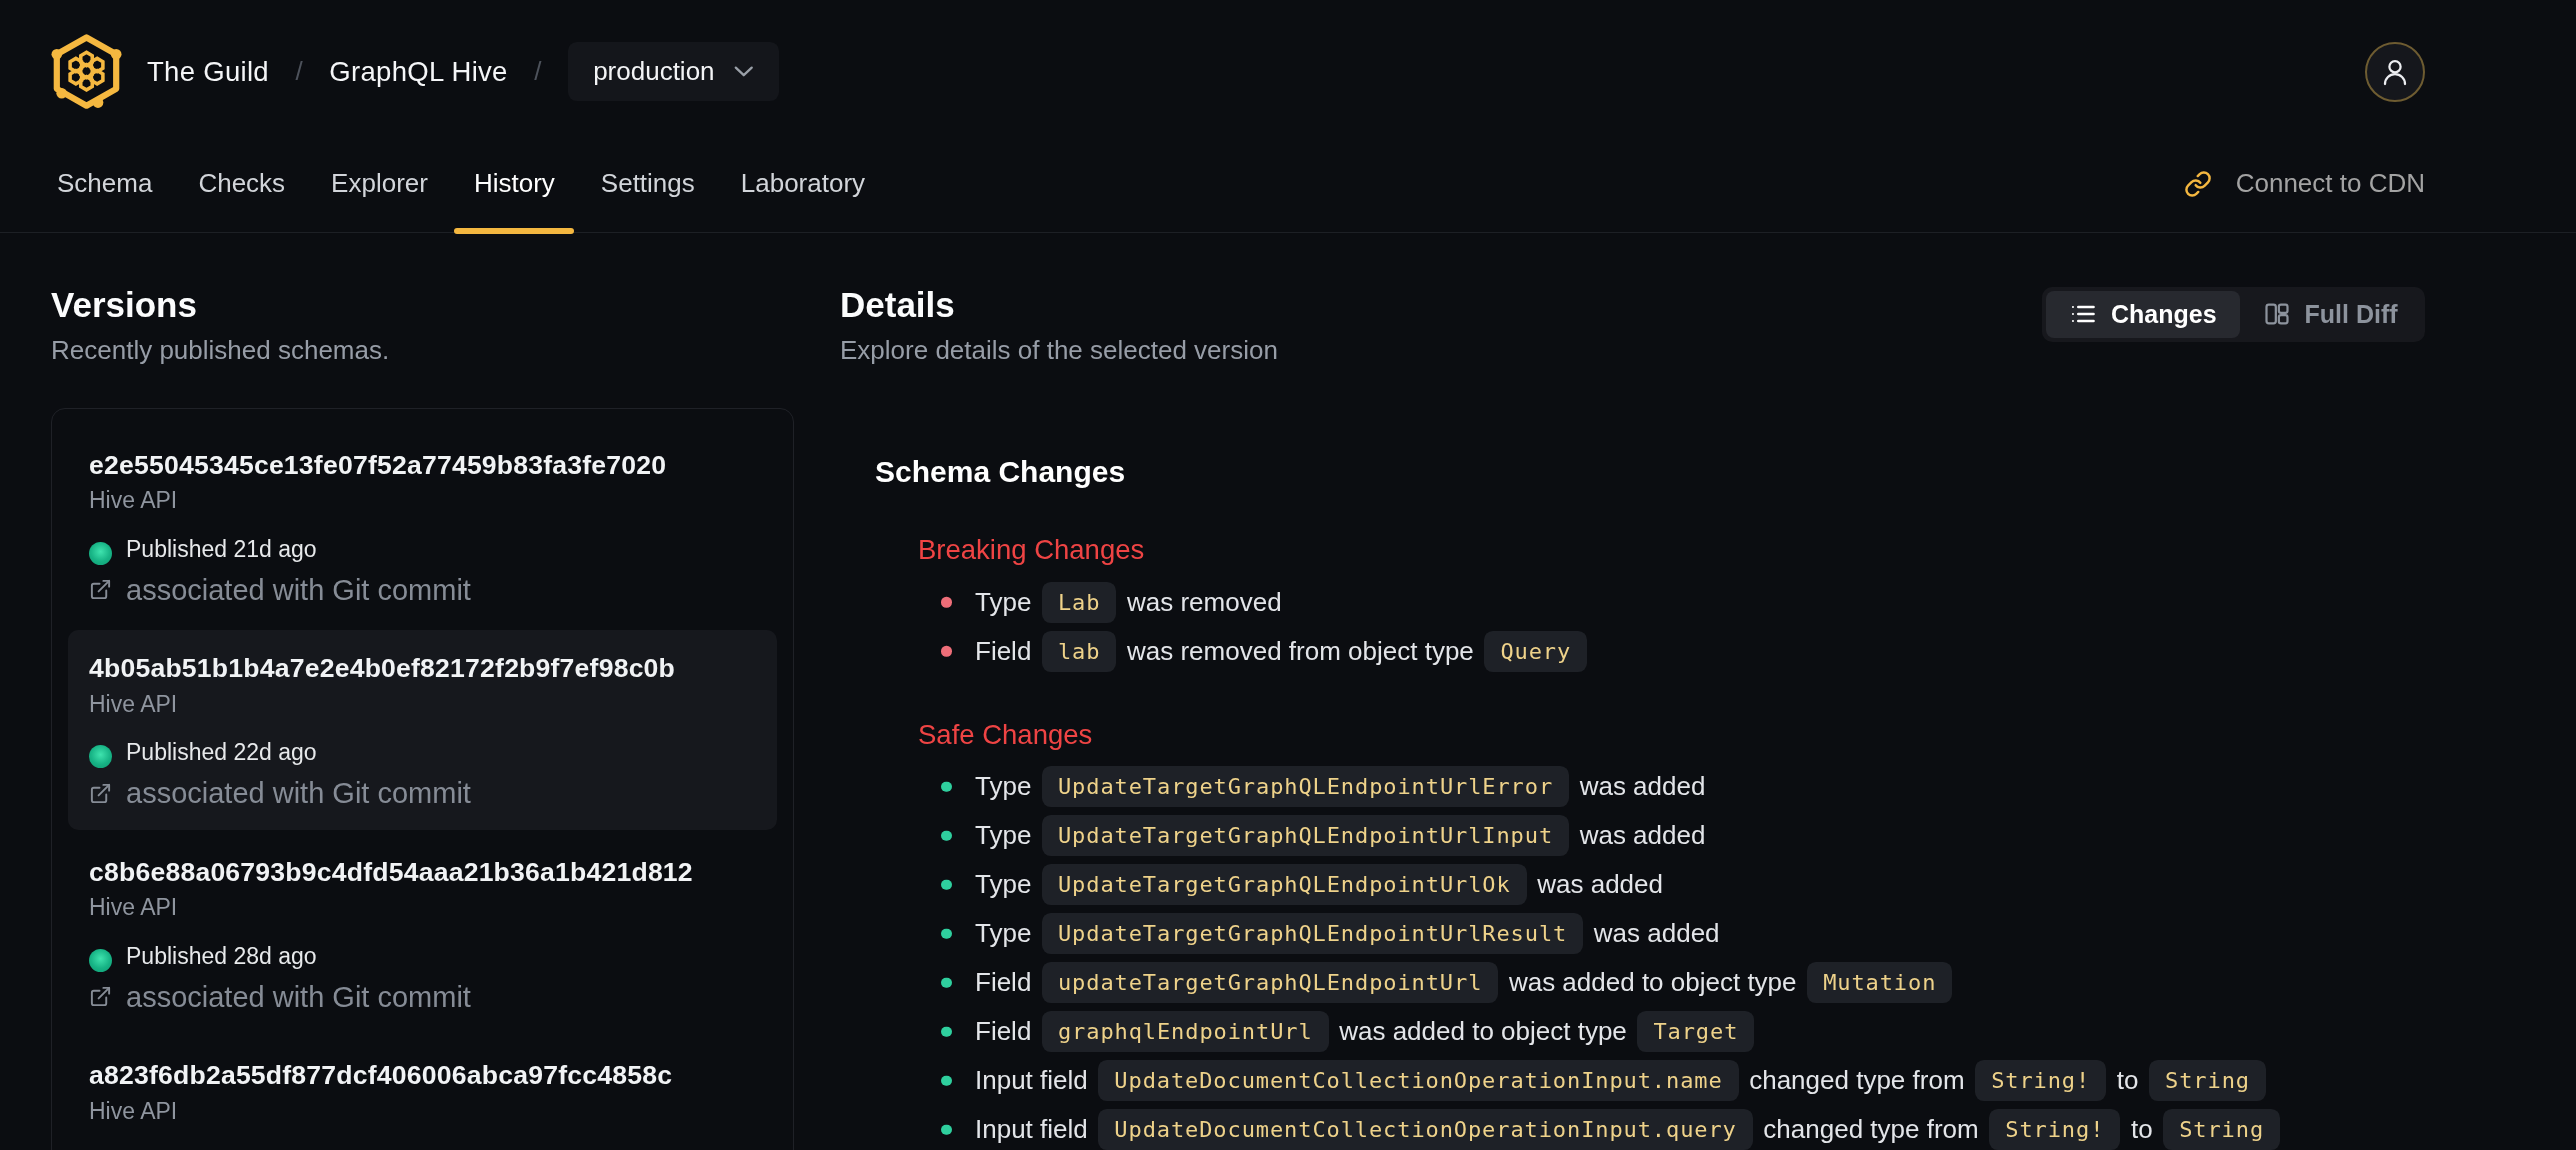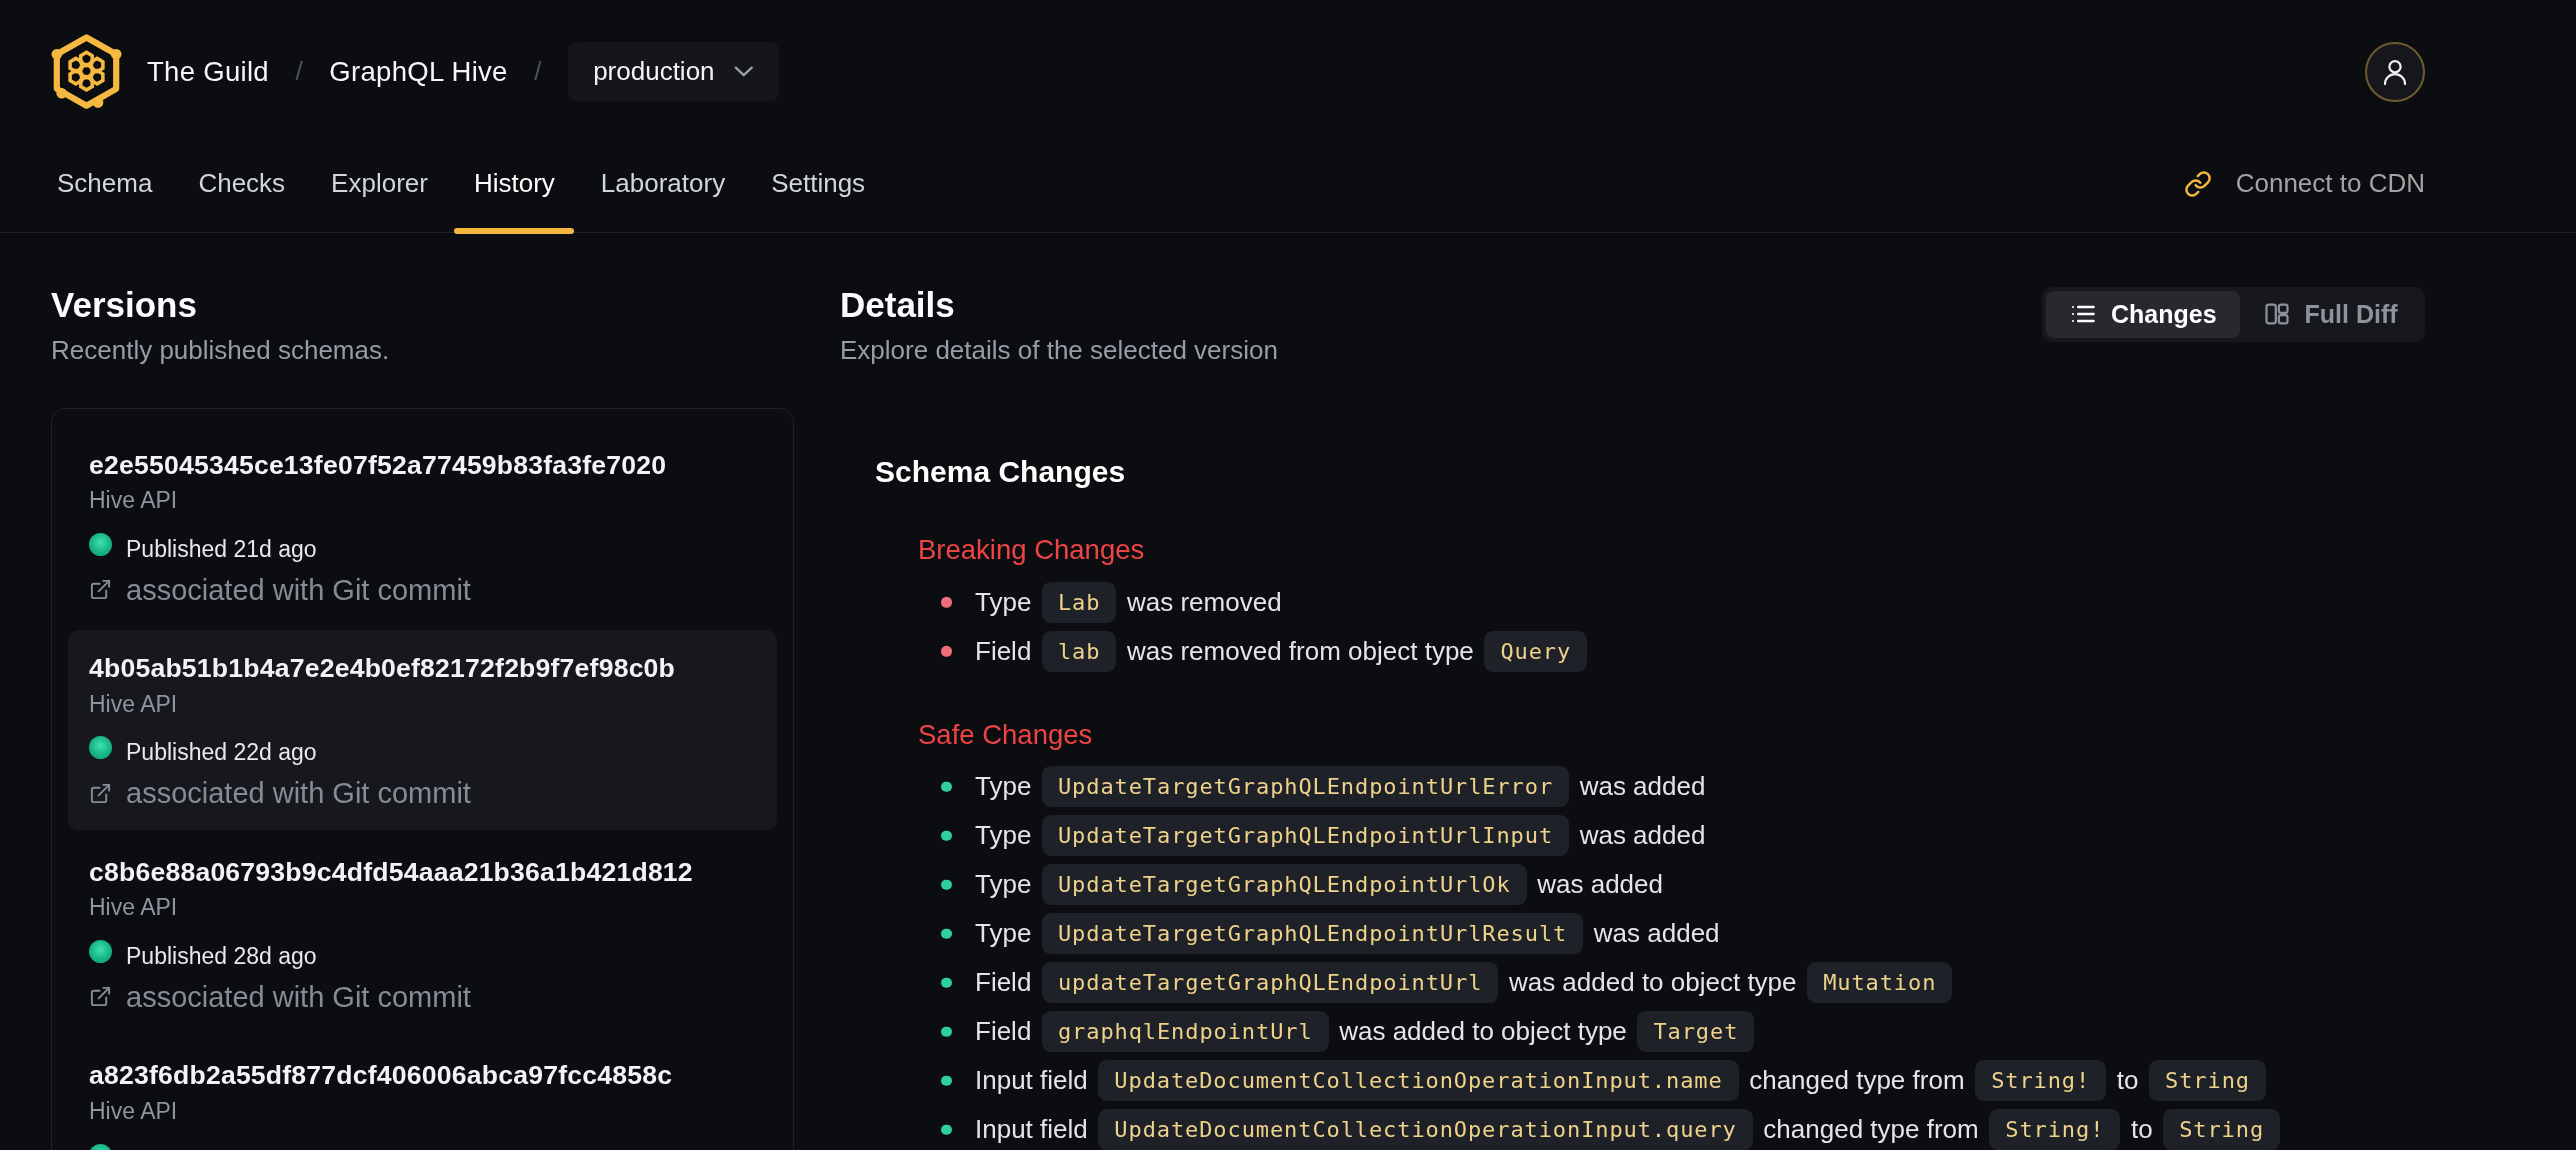--- a/index.html
+++ b/index.html
@@ -69,21 +69,21 @@
   .versions-card {
     margin-top: 41px;
     border: 1.8px solid #1f2127; border-radius: 14px;
     padding: 17.7px 16px;
     display: flex; flex-direction: column; gap: 3.5px;
   }
   .version-item { padding: 21px; border-radius: 10.6px; cursor: pointer; }
   .version-item.selected { background: #16181d; }
   .v-hash { font-size: 26.6px; line-height: 34px; font-weight: 600; color: #f1f3f5; letter-spacing: 0.2px; }
   .v-service { margin-top: 3.5px; font-size: 23px; line-height: 30px; color: #8f959f; }
-  .v-status { display: flex; align-items: flex-start; gap: 14px; margin-top: 17.7px; font-size: 23px; line-height: 32px; color: #e7e9eb; }
+  .v-status { display: flex; align-items: flex-end; gap: 14px; margin-top: 17.7px; font-size: 23px; line-height: 32px; color: #e7e9eb; }
   .status-dot {
     width: 23px; height: 23px; border-radius: 50%; flex: none;
     background: radial-gradient(circle at 50% 42%, #3fe3ae 0%, #17b385 55%, #0e9b72 100%);
   }
   .v-git { display: flex; align-items: center; gap: 14px; margin-top: 8.9px; font-size: 29px; line-height: 32px; color: #868c96; cursor: pointer; }
   .v-git svg { flex: none; }
 
   
   .details-col { flex: 1; min-width: 0; }
   .details-head { display: flex; justify-content: space-between; align-items: flex-start; }
@@ -181,24 +181,24 @@
         <li class="tab">
     <span class="tab-label">Checks</span>
   </li>
         <li class="tab">
     <span class="tab-label">Explorer</span>
   </li>
         <li class="tab active">
     <span class="tab-label">History</span>
   </li>
         <li class="tab">
+    <span class="tab-label">Settings</span>
+  </li>
+        <li class="tab">
     <span class="tab-label">Laboratory</span>
-  </li>
-        <li class="tab">
-    <span class="tab-label">Settings</span>
   </li>
       </ul>
     <a class="cdn-link">
       <span>
         <svg width="28" height="28" viewBox="0 0 24 24" fill="none" stroke="#f4b740" stroke-width="2.1" stroke-linecap="round" stroke-linejoin="round">
           <path d="M10 13a5 5 0 0 0 7.54.54l3-3a5 5 0 0 0-7.07-7.07l-1.72 1.71"></path>
           <path d="M14 11a5 5 0 0 0-7.54-.54l-3 3a5 5 0 0 0 7.07 7.07l1.71-1.71"></path>
         </svg>
       </span>
       <span>Connect to CDN</span>

